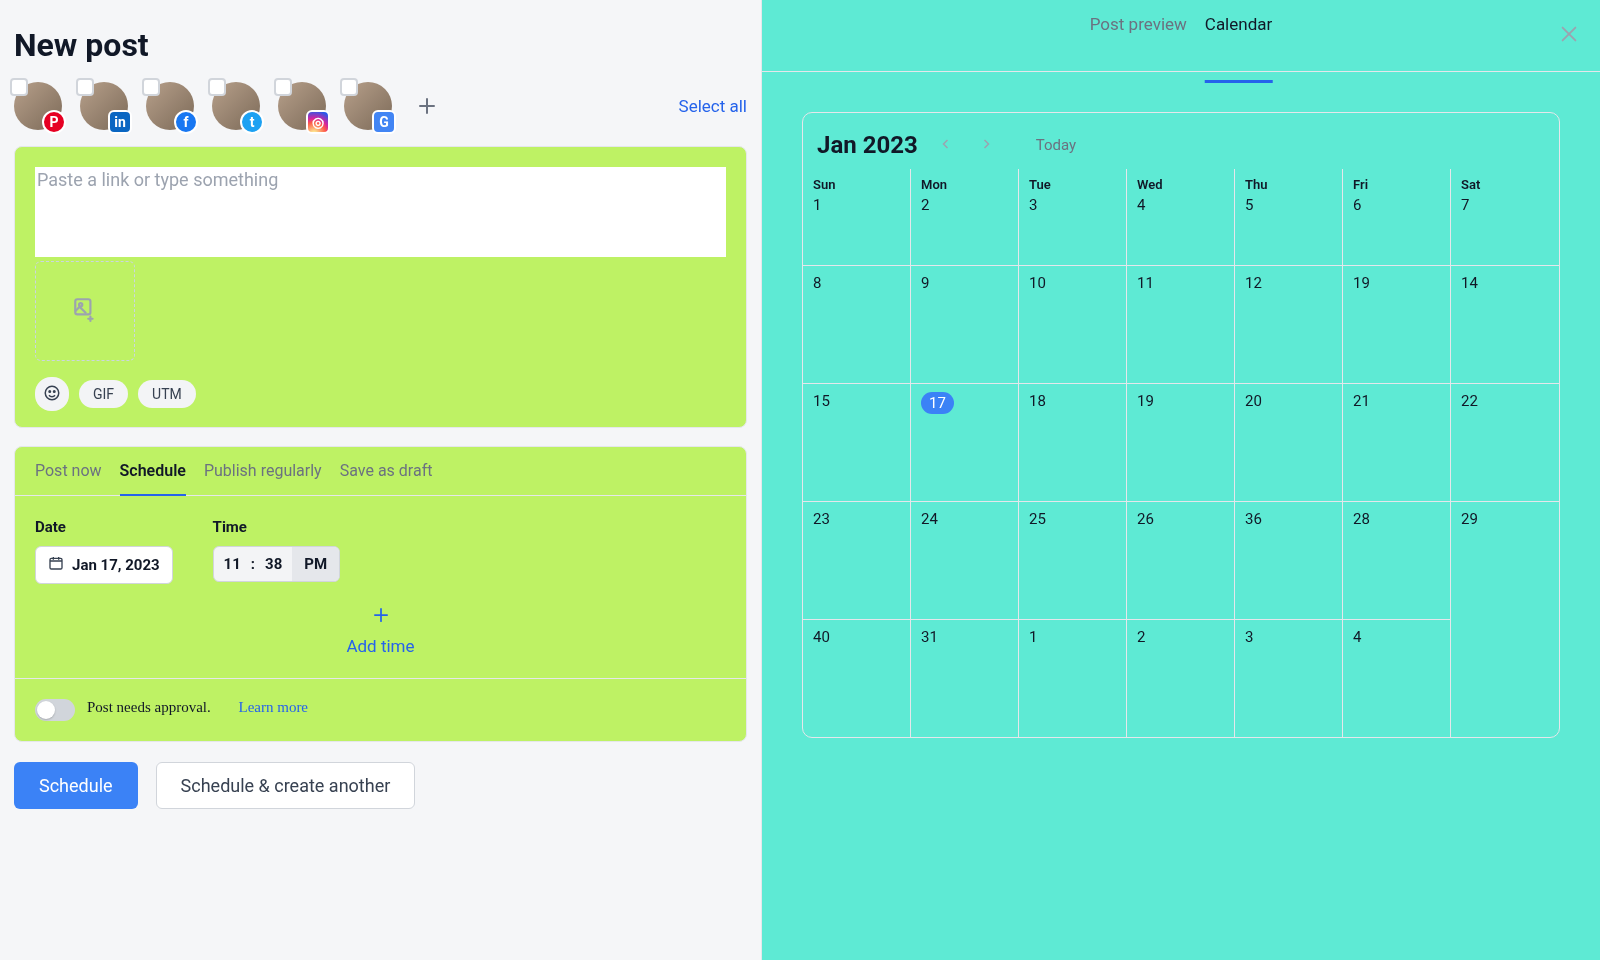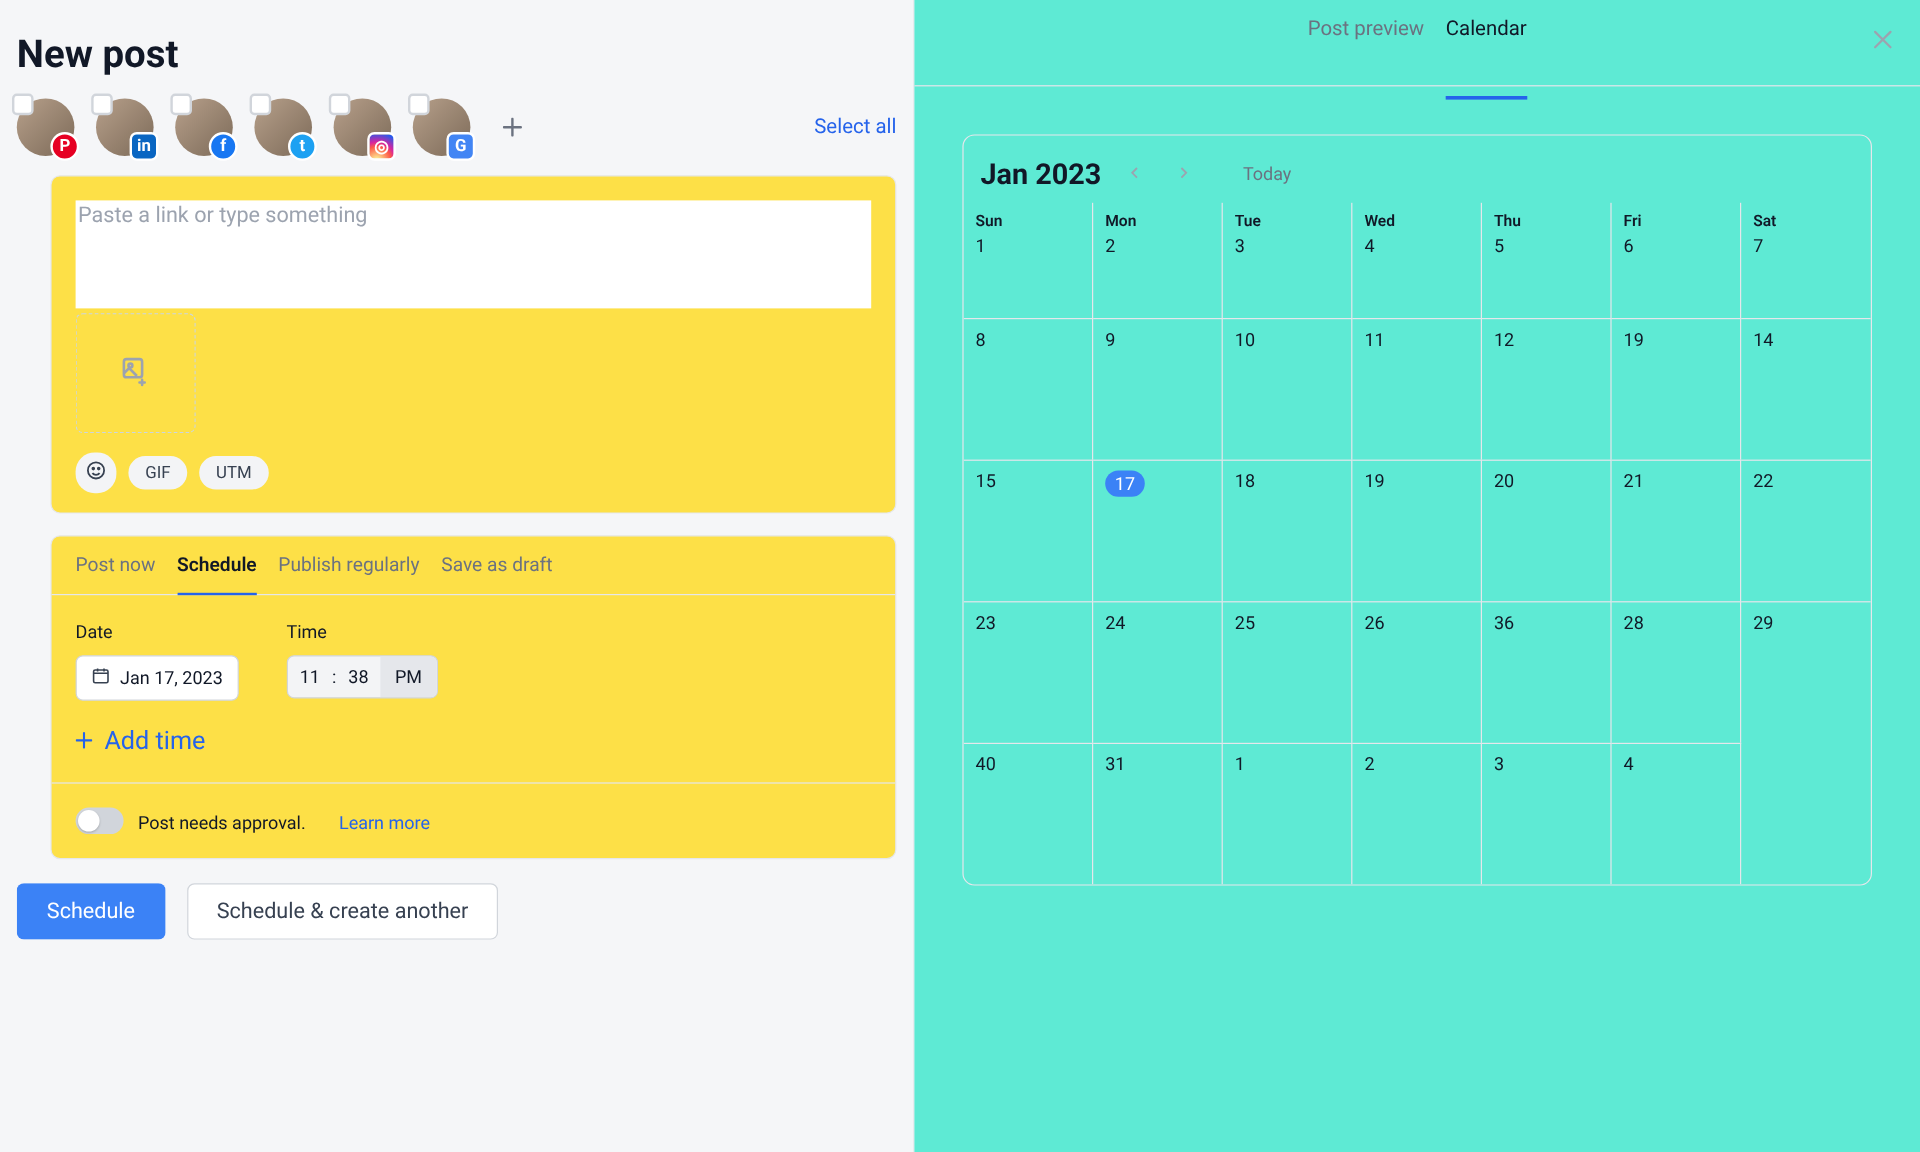--- a/index.html
+++ b/index.html
@@ -92,24 +92,23 @@
   .net-instagram { background: radial-gradient(circle at 30% 110%, #fdf497 0%, #fdf497 5%, #fd5949 45%, #d6249f 60%, #285aeb 90%); }
   .net-google { background: #4285f4; }
   .add-acct {
     width: 34px; height: 34px;
     display: flex; align-items: center; justify-content: center;
     font-size: 20px; color: #6b7280;
     cursor: pointer;
   }
   
   .card {
-    background: #fde047;
+    background: #bef264;
     border: 1px solid var(--border);
     border-radius: 8px;
-    margin-left: 28px;
   }
   .composer {
     padding: 20px 20px 16px 20px;
     margin-bottom: 18px;
   }
   .composer textarea {
     border: none;
     width: 100%;
     height: 90px;
     resize: none;
@@ -160,21 +159,21 @@
   }
   .tab.active {
     color: var(--text);
     font-weight: 600;
     border-bottom: 2px solid var(--blue);
     margin-bottom: -1px;
   }
   .sched-body {
     padding: 22px 20px;
   }
-  .field-row { display: flex; gap: 40px; }
+  .field-row { display: flex; gap: 40px; font-weight: bold; }
   .field-label {
     font-size: 15px;
     margin-bottom: 10px;
     color: var(--text);
   }
   .date-input {
     display: flex; align-items: center;
     gap: 8px;
     border: 1px solid #d1d5db;
     border-radius: 6px;
@@ -197,26 +196,27 @@
   .time-ampm {
     background: #e5e7eb;
     padding: 8px 12px;
     cursor: pointer;
   }
   .add-time {
     display: flex; align-items: center; gap: 10px;
     color: var(--blue);
     margin-top: 22px;
     cursor: pointer;
-    font-size: 21px;
+    font-size: 17px;
+    flex-direction: column;
   }
   .approval-row {
     border-top: 1px solid var(--border);
     padding: 20px;
-    display: flex; align-items: flex-end; gap: 12px;
+    display: flex; align-items: flex-start; gap: 12px; font-family: Liberation Serif, serif;
   }
   .toggle {
     width: 40px; height: 22px;
     background: #d1d5db;
     border-radius: 11px;
     position: relative;
     cursor: pointer;
   }
   .toggle::after {
     content: '';

